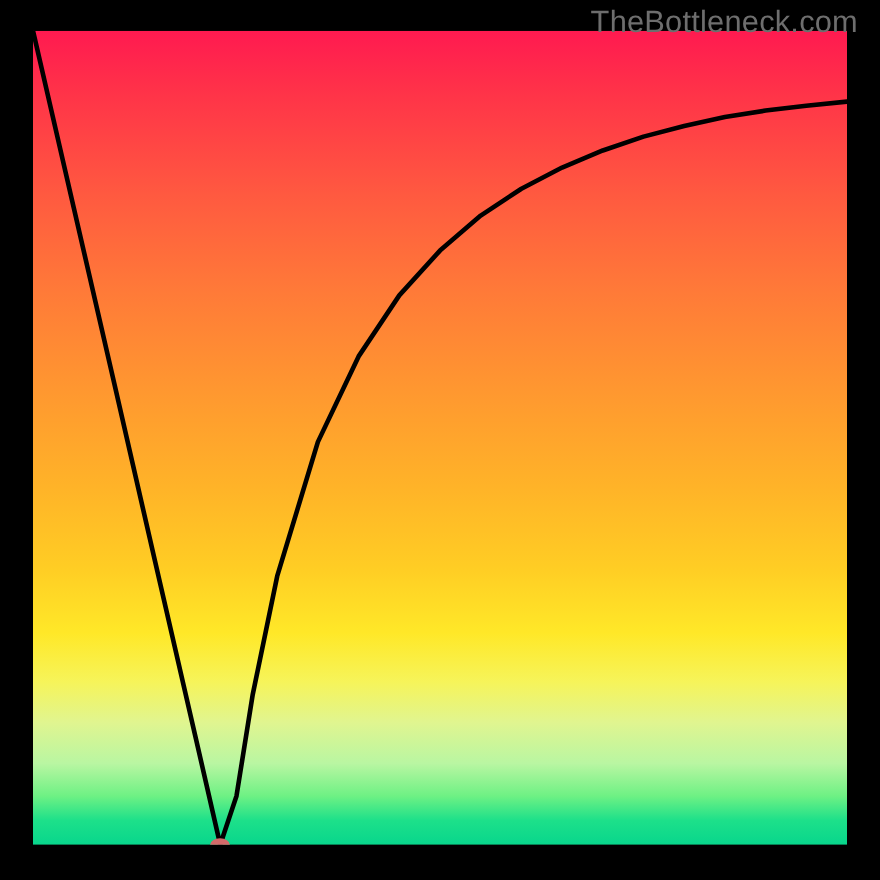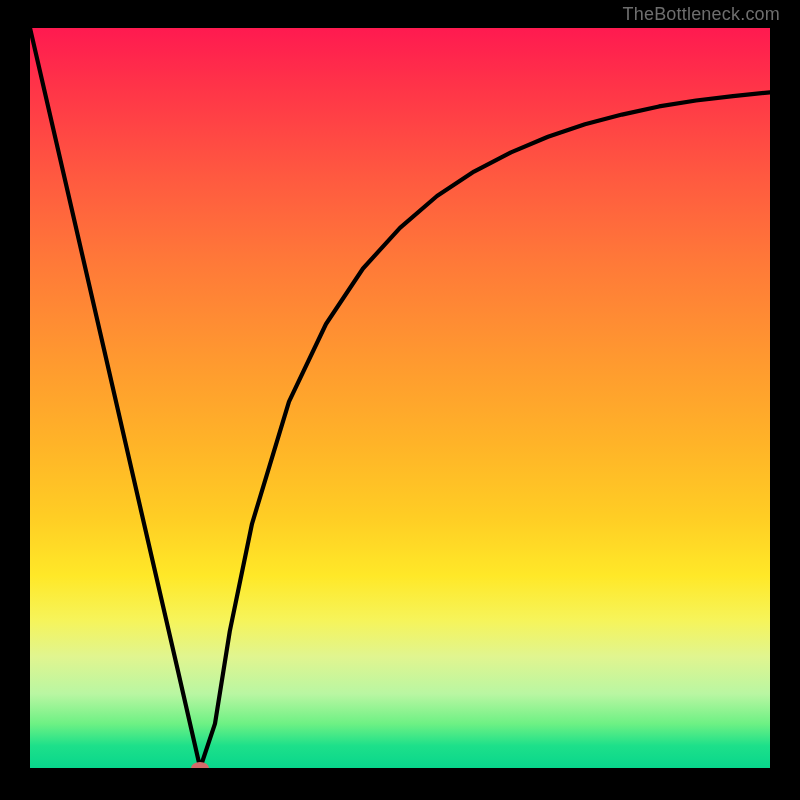--- a/index.html
+++ b/index.html
@@ -15,21 +15,21 @@
     position: relative;
     width: 800px;
     height: 800px;
     background: #000;
   }
   .watermark {
     position: absolute;
     top: 4px;
     right: 20px;
     color: #6e6e6e;
-    font-size: 18px;
+    font-size: 28px;
     font-weight: 400;
     letter-spacing: 0.2px;
     z-index: 5;
   }
   .plot-area {
     position: absolute;
     left: 30px;
     top: 28px;
     width: 740px;
     height: 740px;

